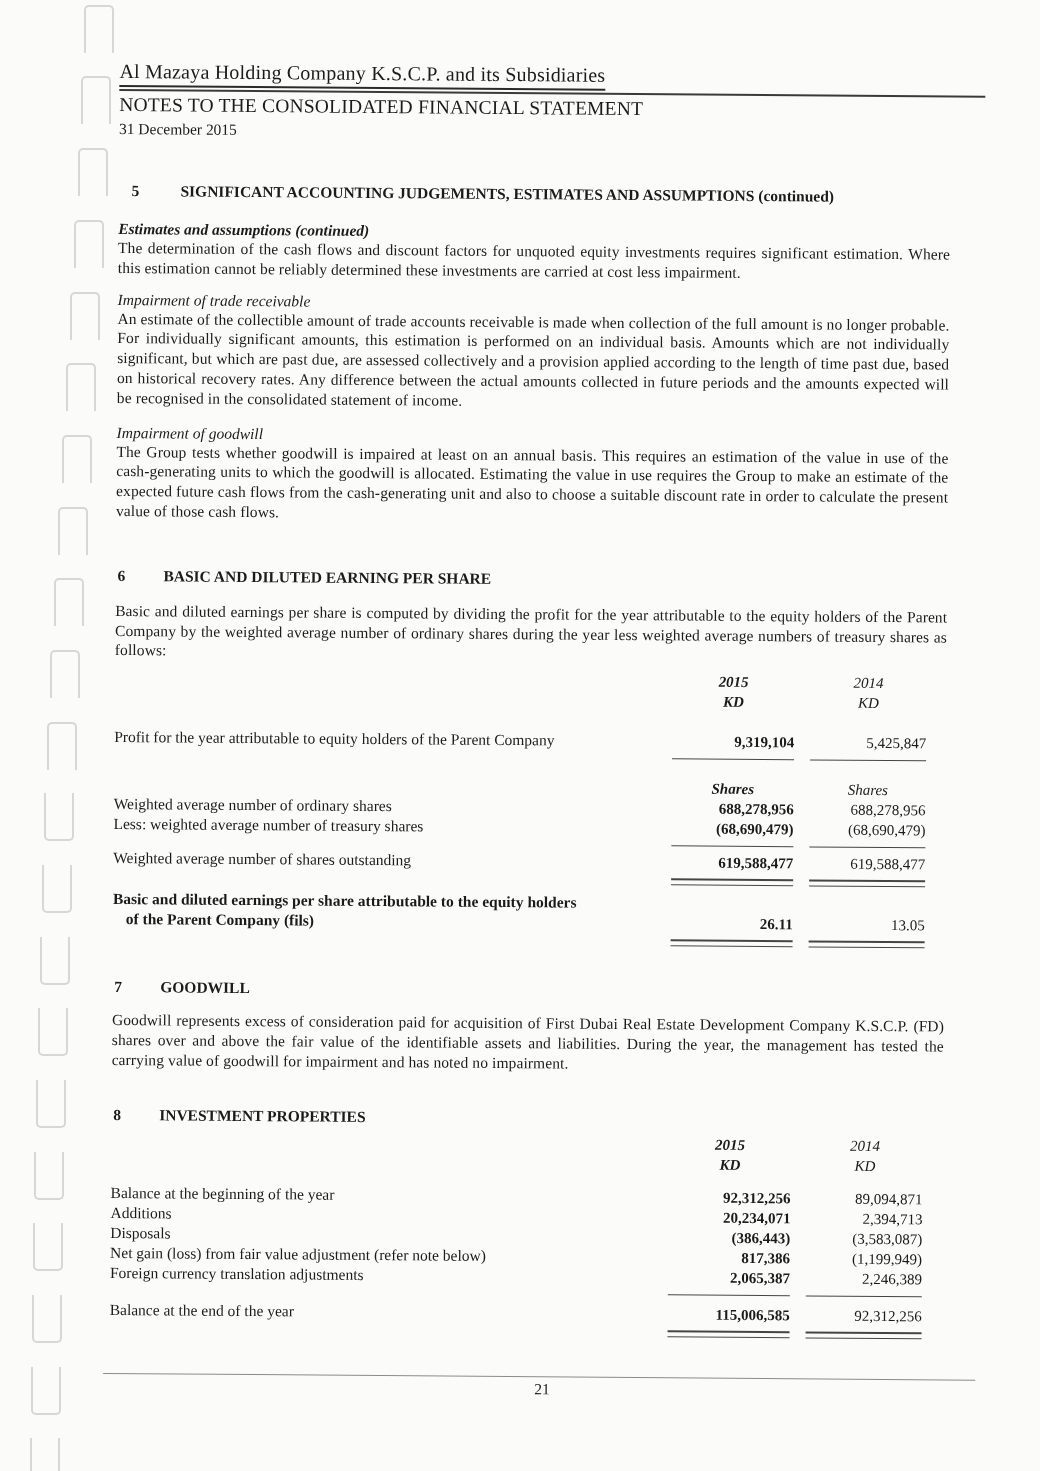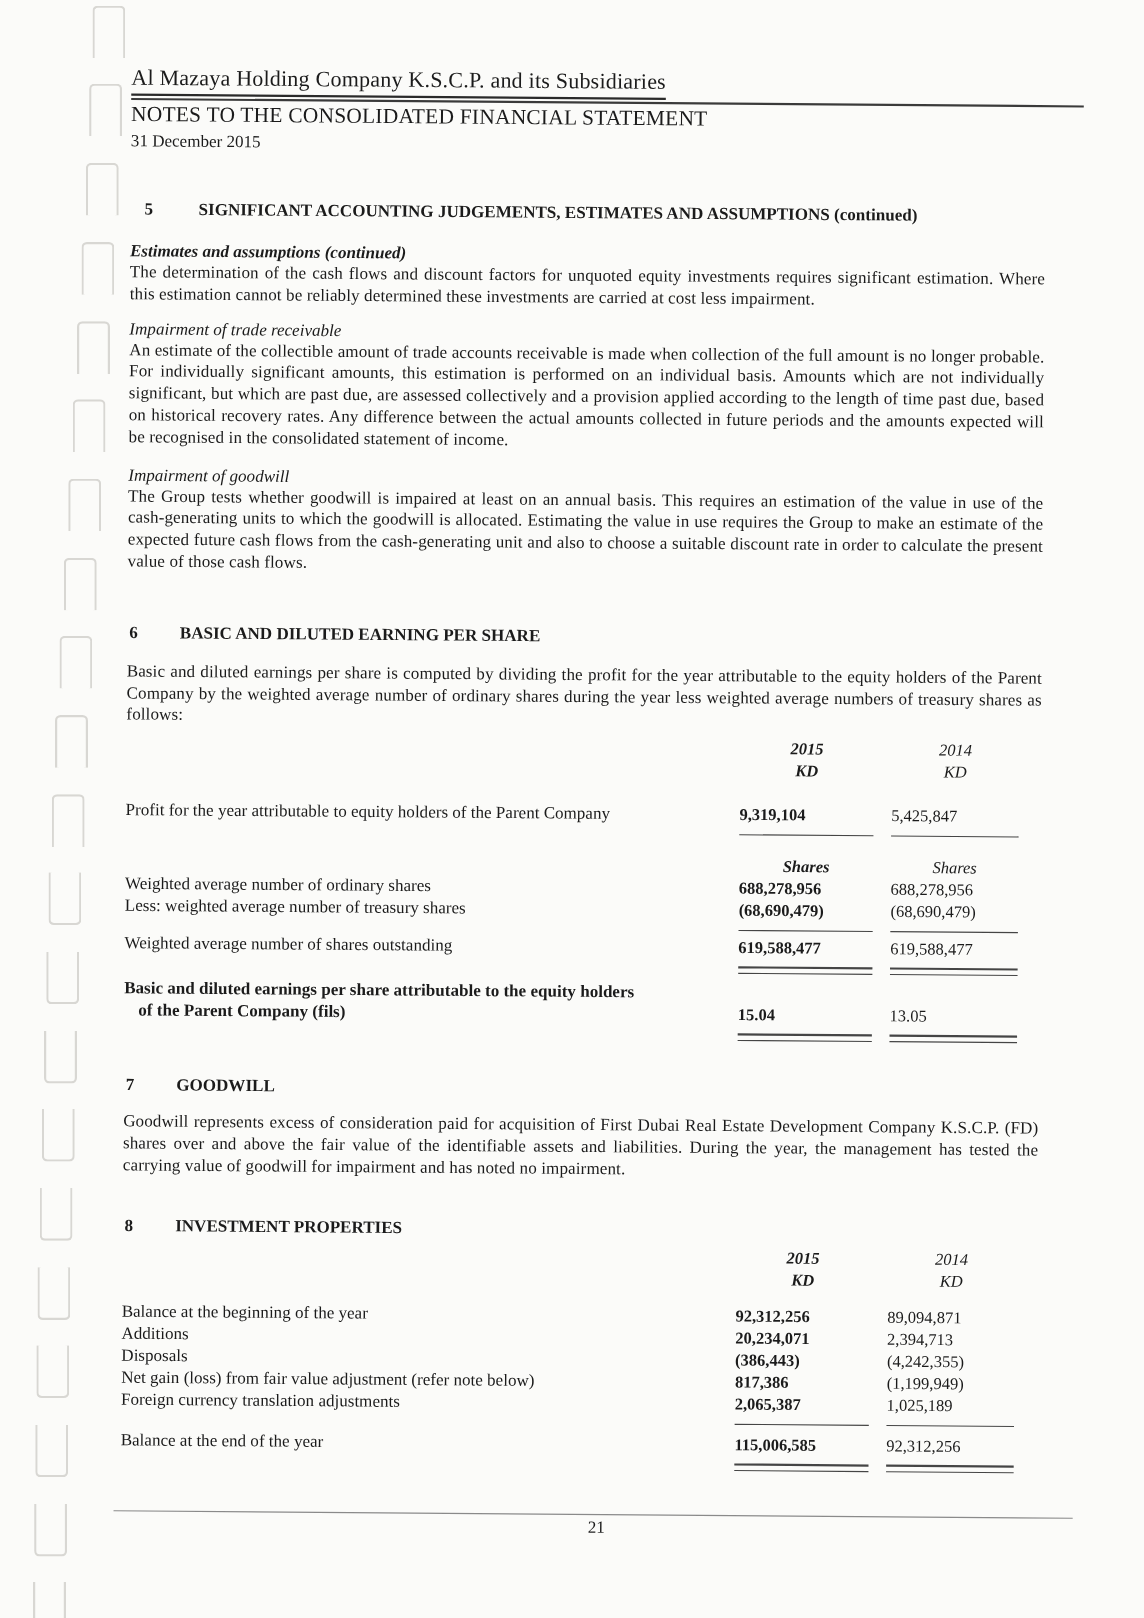--- a/index.html
+++ b/index.html
@@ -43,21 +43,21 @@
   p.body {
     font-size: 15.5px; line-height: 19.8px; margin: 0;
     text-align: justify; letter-spacing: 0.1px;
   }
 
   
   .fintable { width: 812px; font-size: 15px; }
   .trow { display: grid; grid-template-columns: 1fr 122px 116px; column-gap: 16px; align-items: end; }
   .tlabel { font-size: 15.5px; line-height: 20px; }
   .tlabel.b { font-weight: bold; }
-  .tval { text-align: left; line-height: 20px; }
+  .tval { text-align: right; line-height: 20px; }
   .v2015 { font-weight: bold; }
   .thead { text-align: center; font-style: italic; line-height: 20px; }
   .thead.b { font-weight: bold; }
   .rule  { height: 2px; border-bottom: 1.7px solid #454545; margin-top: 5px; }
   .dblrule { height: 4px; border-top: 2px solid #454545; border-bottom: 1.6px solid #454545; margin-top: 6px; }
   .indent2 { padding-left: 13px; }
 
   .footer-line { width: 872px; margin-left: -6px; border-bottom: 1.6px solid #8a8a8a; height: 0; }
   .page-num { text-align: center; width: 866px; font-size: 15.5px; margin-top: 3px; }
 </style>
@@ -174,21 +174,21 @@
         <div></div>
           <div class="dblrule"></div>
           <div class="dblrule"></div>
       </div>
 
       <div class="trow" style="margin-top:8px;">
         <div class="tlabel b">
           <div>Basic and diluted earnings per share attributable to the equity holders</div>
           <div class="indent2">of the Parent Company (fils)</div>
         </div>
-        <div class="tval v2015">15.04</div>
+        <div class="tval v2015">26.11</div>
         <div class="tval">13.05</div>
       </div>
       <div class="trow">
         <div></div>
           <div class="dblrule"></div>
           <div class="dblrule"></div>
       </div>
     </div>
 
     <div class="sec-head tight" style="margin-top:36px;">
@@ -221,31 +221,31 @@
         <div class="tval">89,094,871</div>
       </div>
       <div class="trow">
         <div class="tlabel">Additions</div>
         <div class="tval v2015">20,234,071</div>
         <div class="tval">2,394,713</div>
       </div>
       <div class="trow">
         <div class="tlabel">Disposals</div>
         <div class="tval v2015">(386,443)</div>
-        <div class="tval">(4,242,355)</div>
+        <div class="tval">(3,583,087)</div>
       </div>
       <div class="trow">
         <div class="tlabel">Net gain (loss) from fair value adjustment (refer note below)</div>
         <div class="tval v2015">817,386</div>
         <div class="tval">(1,199,949)</div>
       </div>
       <div class="trow">
         <div class="tlabel">Foreign currency translation adjustments</div>
         <div class="tval v2015">2,065,387</div>
-        <div class="tval">1,025,189</div>
+        <div class="tval">2,246,389</div>
       </div>
       <div class="trow">
         <div></div>
           <div class="rule"></div>
           <div class="rule"></div>
       </div>
 
       <div class="trow" style="margin-top:9px;">
         <div class="tlabel">Balance at the end of the year</div>
         <div class="tval v2015">115,006,585</div>

